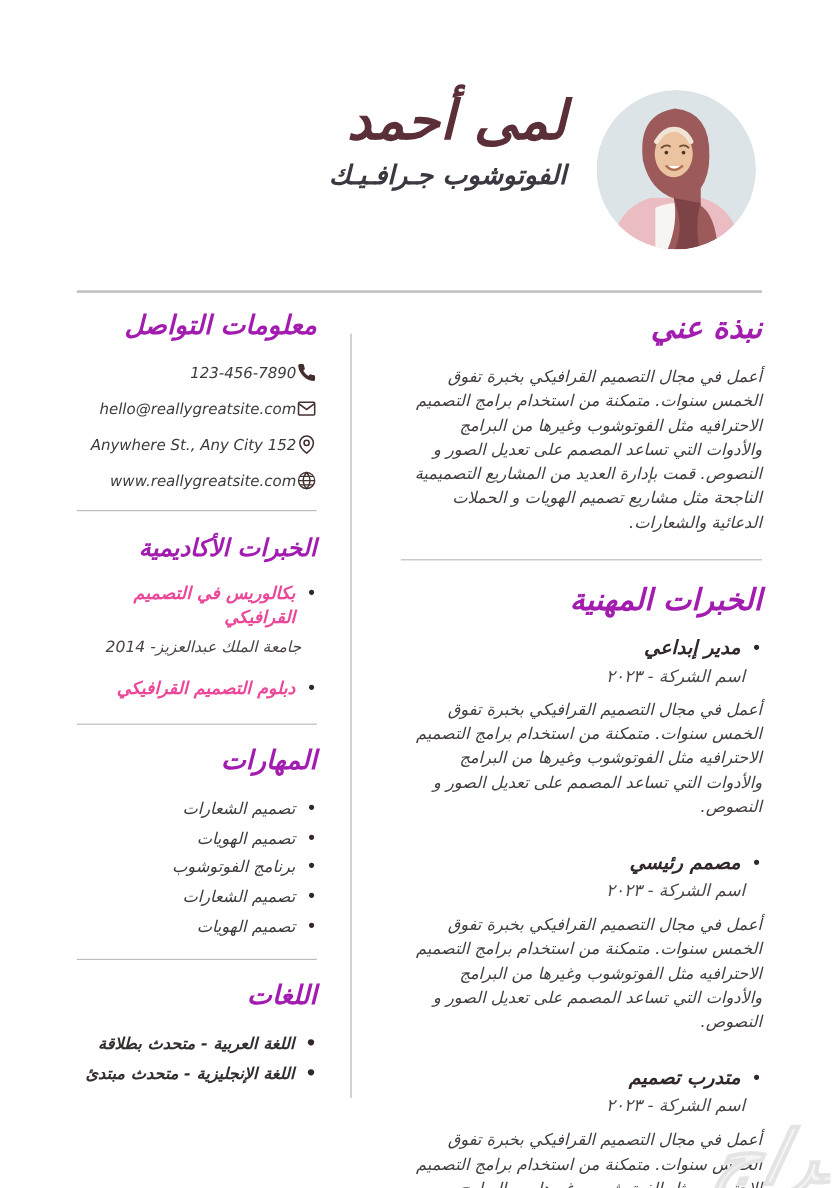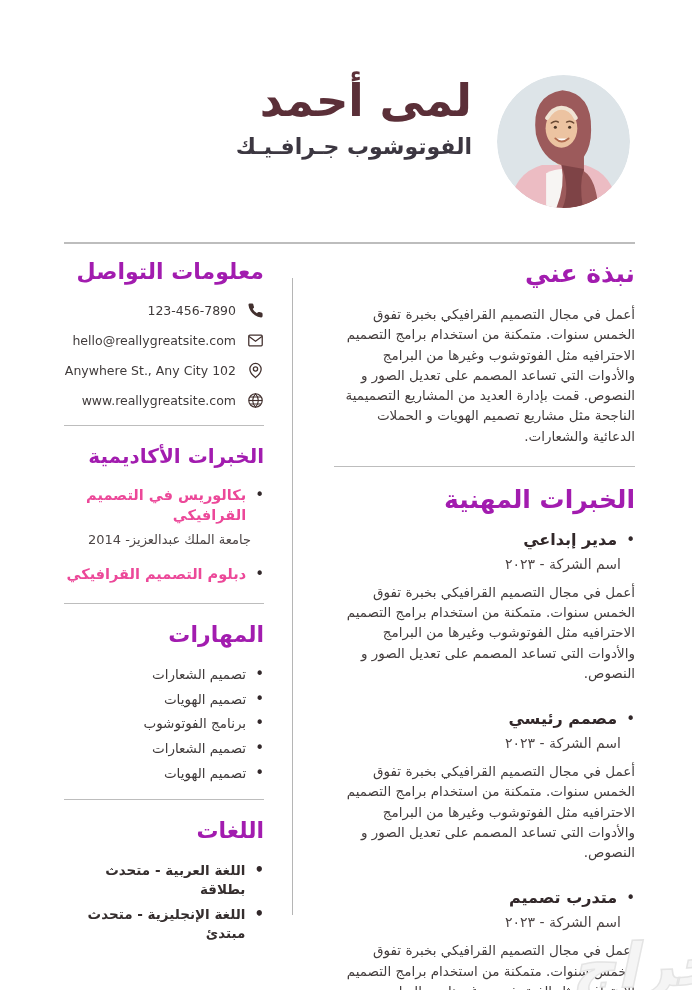--- a/index.html
+++ b/index.html
@@ -1,20 +1,20 @@
 <!DOCTYPE html>
 <html lang="ar" dir="rtl"><head>
 <meta charset="utf-8">
 <style>
   * { margin:0; padding:0; box-sizing:border-box; }
   html,body { background:#ffffff; }
   body { font-family:"DejaVu Sans", sans-serif; }
   .page {
     position:relative; width:684px; height:990px; margin:0 auto;
-    background:#ffffff; overflow:hidden; direction:rtl;
+    background:#ffffff; overflow:hidden; direction:rtl;font-style:italic;
   }
 
   
   .header-text { position:absolute; top:76px; right:220px; text-align:right; }
   .name { color:#5b2f38; font-size:45px; font-weight:bold; line-height:1.12; letter-spacing:0px; }
   .job-subtitle { margin-top:8px; color:#3c3741; font-size:22px; font-weight:bold; letter-spacing:1px; }
 
   .photo-wrap { position:absolute; top:75px; right:62px; width:133px; height:133px; border-radius:50%; overflow:hidden; }
 
   
@@ -26,21 +26,21 @@
   .main-col { position:absolute; top:255px; right:57px; width:301px; text-align:right; }
   .side-col { position:absolute; top:255px; right:428px; width:200px; text-align:right; }
 
   h2.section-h { color:#a21caf; font-weight:bold; }
   .main-col h2.section-h { font-size:25px; margin:4px 0 16px; }
   .side-col h2.section-h { font-size:20px; margin:4px 0 18px; }
 
   p.body-text { color:#433d3d; font-size:13.5px; line-height:1.5; }
 
   
-  .contact-row { display:flex; align-items:center; justify-content:flex-start; gap:11px; margin-bottom:13px; }
+  .contact-row { display:flex; align-items:center; justify-content:flex-start; margin-bottom:13px; }
   .cicon { flex:0 0 auto; width:17px; height:17px; display:inline-flex; }
   .cicon svg { width:17px; height:17px; }
   .cvalue { color:#3f3a3a; font-size:12.5px; white-space:nowrap; }
 
   
   .job { margin-bottom:26px; }
   .title-row { display:flex; align-items:baseline; gap:9px; }
   .bullet { color:#32282a; font-size:15px; line-height:1; }
   .job-title { color:#32282a; font-size:16px; font-weight:bold; }
   .job-company { color:#4c4545; font-size:14px; margin:7px 14px 10px 0; }
@@ -132,21 +132,21 @@
       <span class="cvalue" dir="ltr">hello@reallygreatsite.com</span>
     </div>
 
     <div class="contact-row">
       <span class="cicon">
         <svg viewBox="0 0 24 24" fill="none" stroke="#42302e" stroke-width="1.8">
             <path d="M20 10c0 6-8 12-8 12s-8-6-8-12a8 8 0 0 1 16 0z"></path>
             <circle cx="12" cy="10" r="3"></circle>
           </svg>
       </span>
-      <span class="cvalue" dir="ltr">Anywhere St., Any City 102</span>
+      <span class="cvalue" dir="ltr">Anywhere St., Any City 152</span>
     </div>
 
     <div class="contact-row">
       <span class="cicon">
         <svg viewBox="0 0 24 24" fill="none" stroke="#42302e" stroke-width="1.6">
             <circle cx="12" cy="12" r="9.5"></circle>
             <path d="M2.5 12h19"></path>
             <path d="M12 2.5a14.5 14.5 0 0 1 4 9.5 14.5 14.5 0 0 1-4 9.5 14.5 14.5 0 0 1-4-9.5 14.5 14.5 0 0 1 4-9.5z"></path>
             <path d="M4 7h16M4 17h16"></path>
           </svg>

